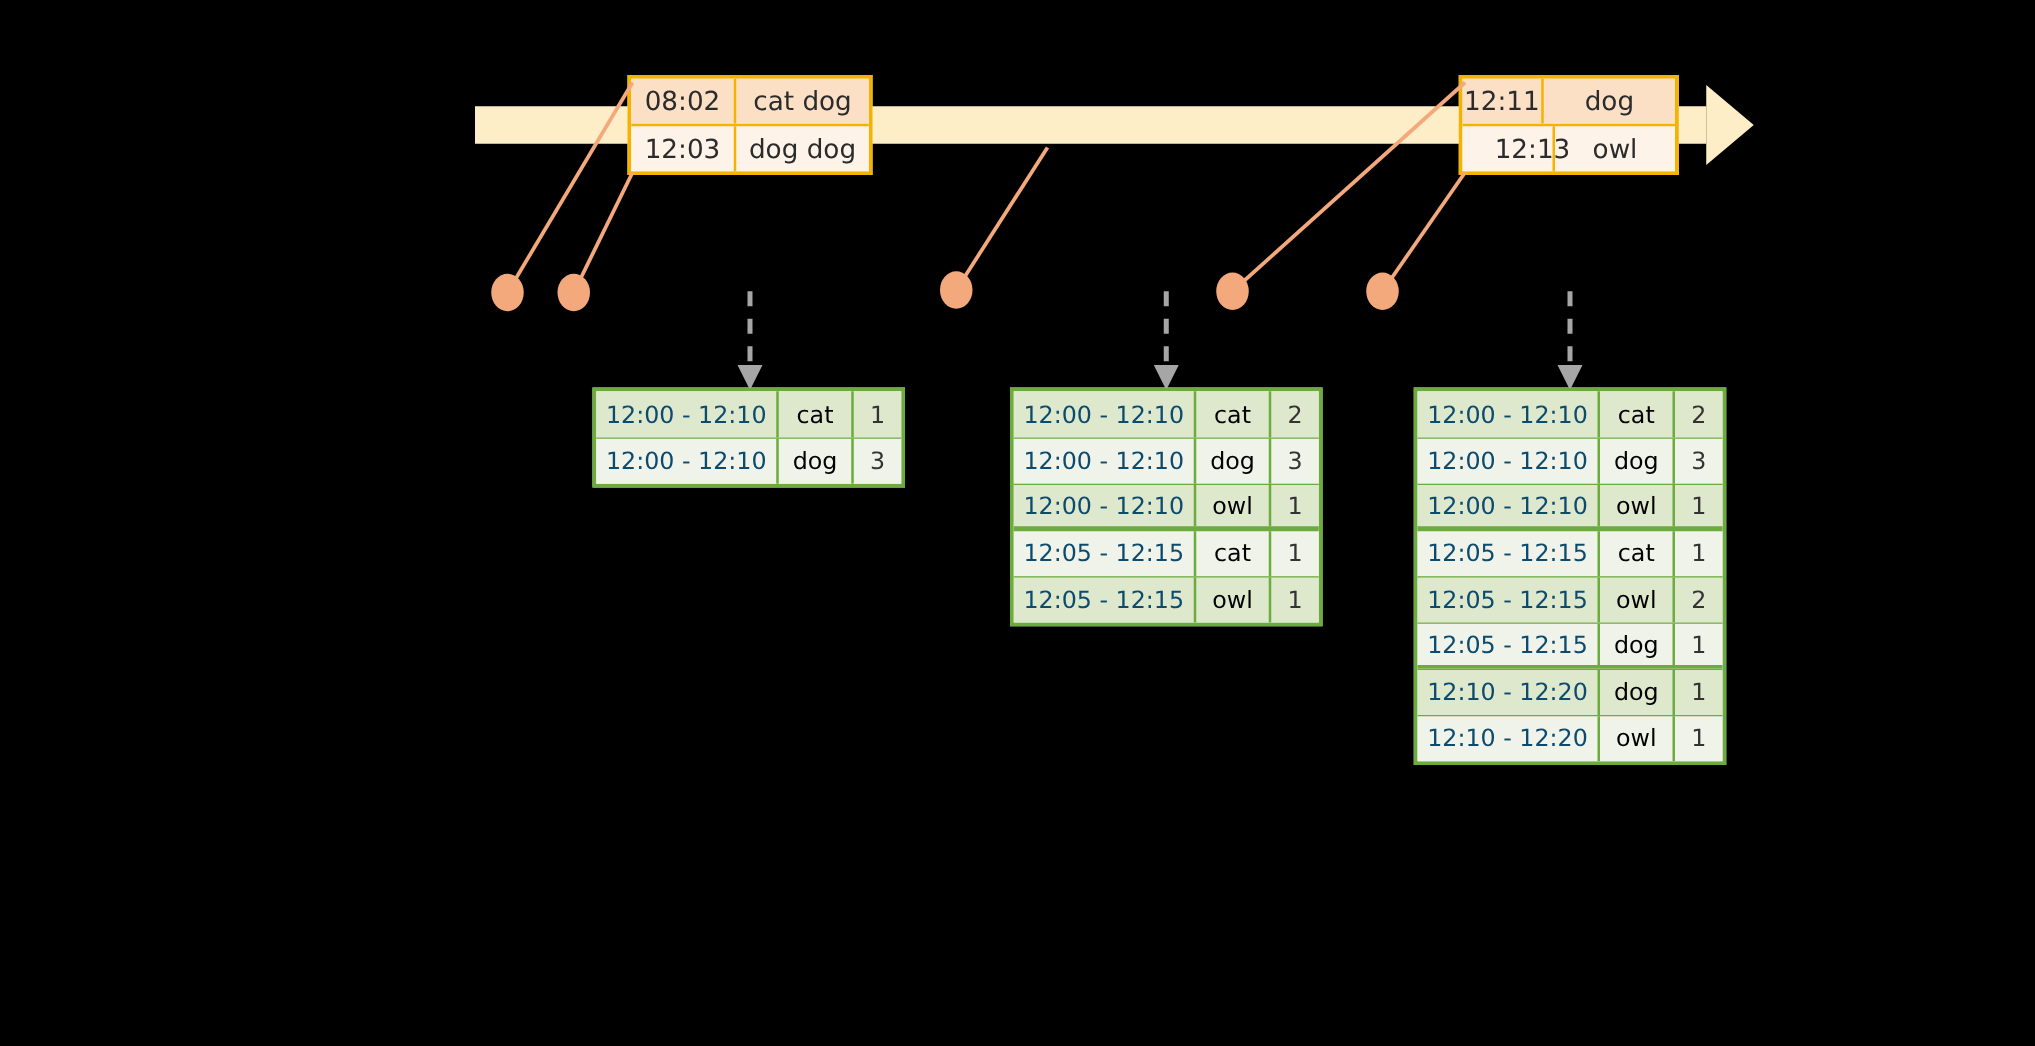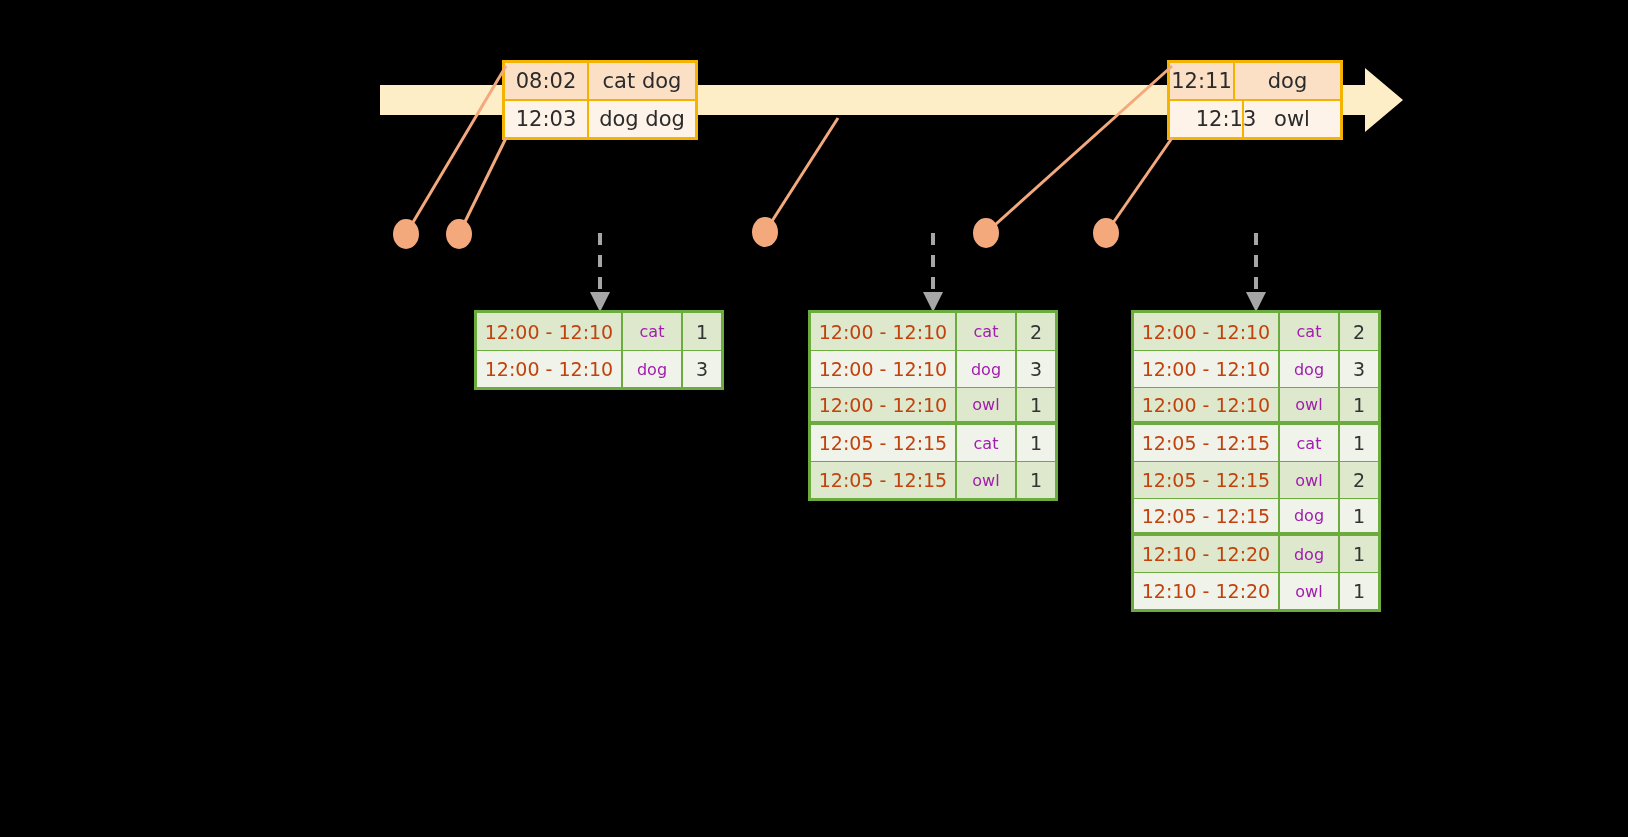--- a/index.html
+++ b/index.html
@@ -91,31 +91,31 @@
   }
   .rt-row.band-a { background: #dde8cd; }
   .rt-row.band-b { background: #eff3e9; }
   .rt-row.group-end { border-bottom: 3px solid #6cab3e; }
   .rt-row + .rt-row { border-top: 1px solid #6cab3e; }
   .rt-window {
     display: flex;
     align-items: center;
     justify-content: center;
     border-right: 2px solid #6cab3e;
-    color: #c2410c;
+    color: #0c4a6e;
     font-size: 19px;
     box-sizing: border-box;
   }
   .rt-word {
     display: flex;
     align-items: center;
     justify-content: center;
     border-right: 2px solid #6cab3e;
-    color: #a21caf;
-    font-size: 16px;
+    color: #000000;
+    font-size: 19px;
     box-sizing: border-box;
   }
   .rt-count {
     display: flex;
     align-items: center;
     justify-content: center;
     color: #333;
     font-size: 19px;
     box-sizing: border-box;
   }

